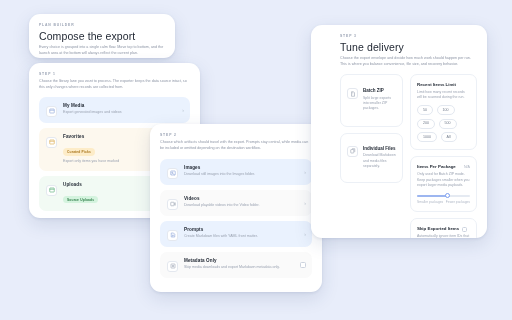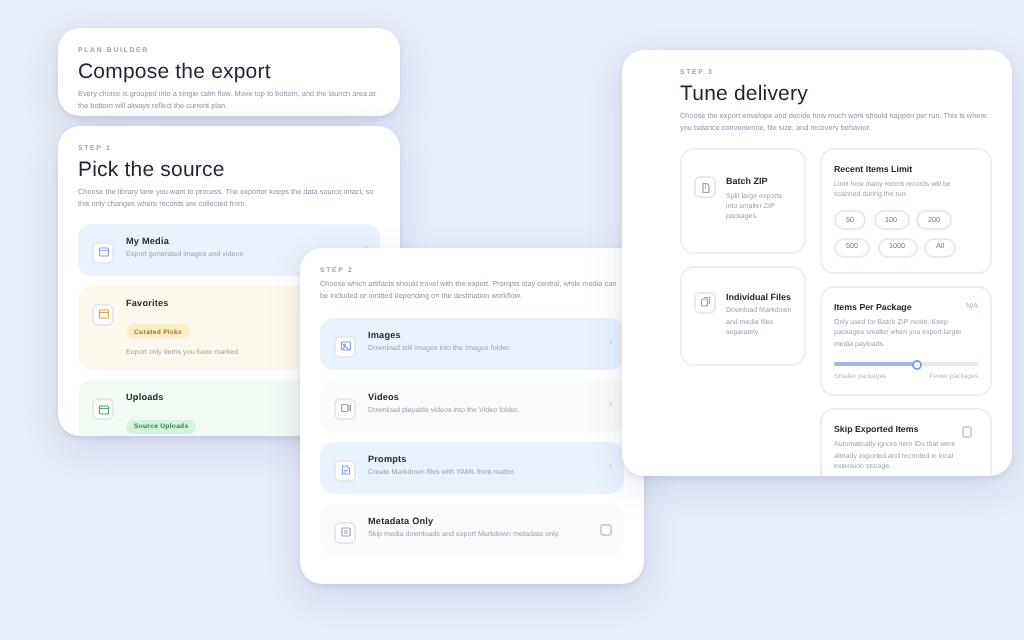--- a/index.html
+++ b/index.html
@@ -105,24 +105,24 @@
     position: absolute;
     right: 6px; top: 50%;
     transform: translateY(-50%);
     width: 6px; height: 6px;
     border: 1px solid #ccd3de;
     border-radius: 1.5px;
     background: #fff;
   }
 
   
-  #card-compose { left: 29px;  top: 14px;  width: 171px; height: 44px; }
+  #card-compose { left: 29px;  top: 14px;  width: 146px; height: 44px; }
   #card-source  { left: 29px;  top: 63px;  width: 171px; height: 155px; }
   #card-payload { left: 150px; top: 124px; width: 172px; height: 168px; }
-  #card-deliver { left: 311px; top: 25px;  width: 195px; height: 213px; padding-left: 29px; }
+  #card-deliver { left: 311px; top: 25px;  width: 176px; height: 213px; padding-left: 29px; }
 
   .src-list { margin-top: 6px; }
 
   
   .deliver-cols { display: flex; gap: 7px; margin-top: 6px; }
   .col-l { width: 63px; flex: 0 0 auto; }
   .col-r { flex: 1 1 auto; }
   .mini-card {
     border: 1px solid #ecf0f6;
     border-radius: 7px;
@@ -181,21 +181,20 @@
 <div class="stage">
 
   <div class="card" id="card-compose">
     <div class="eyebrow">PLAN BUILDER</div>
     <div class="title">Compose the export</div>
     <div class="desc">Every choice is grouped into a single calm flow. Move top to bottom, and the launch area at the bottom will always reflect the current plan.</div>
   </div>
 
   <div class="card" id="card-source">
     <div class="eyebrow">STEP 1</div>
-    <div class="title">Pick the source</div>
     <div class="desc">Choose the library lane you want to process. The exporter keeps the data source intact, so this only changes where records are collected from.</div>
 
     <div class="src-list">
 
       <div class="opt blue" style="min-height:26px;">
         <span class="opt-ico">
           <svg viewBox="0 0 24 24" fill="none" stroke="#8aa3d8" stroke-width="2.4">
             <rect x="3" y="4" width="18" height="16" rx="2"></rect>
               <path d="M3 9h18"></path>
           </svg>

